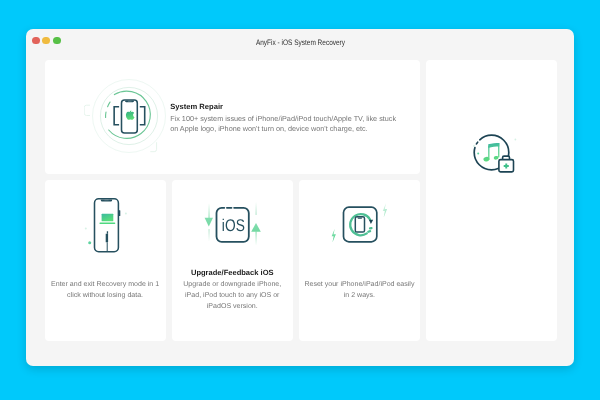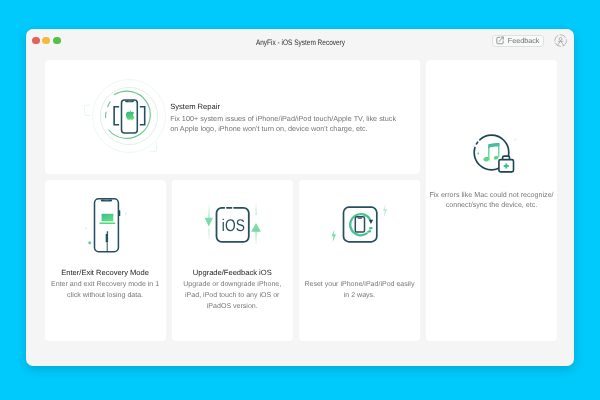--- a/index.html
+++ b/index.html
@@ -19,21 +19,21 @@
   .tbright{position:absolute;right:7px;top:5.1px;display:flex;align-items:center;gap:10px;}
   .fb{display:flex;align-items:center;gap:3.2px;border:1px solid #e0e0e0;border-radius:3px;
       height:11.8px;padding:0 3.4px 0 3.6px;background:#f8f9f9;color:#6e6e6e;font-size:7.2px;box-sizing:border-box;}
   .content{position:absolute;left:18.5px;top:30.5px;width:512.5px;height:281px;}
   .grid{display:flex;gap:6px;height:100%;}
   .leftcol{display:flex;flex-direction:column;gap:6px;flex:0 0 375.5px;}
   .card{background:#fff;border-radius:4px;}
   .card-top{height:114.5px;display:flex;align-items:center;}
   .row2{display:flex;gap:6px;flex:1;}
   .card-sm{flex:1;position:relative;}
-  .h{font-weight:normal;color:#1c1c1c;}
+  .h{font-weight:bold;color:#1c1c1c;}
   .d{color:#777;}
   svg{display:block;}
   .sr-icon{position:absolute;left:39.5px;top:11.3px;}
   .card-top{position:relative;}
   .sr-text{position:absolute;left:125.7px;top:43.2px;width:232px;}
   .sr-h{font-size:7.6px;line-height:8px;}
   .sr-d{font-size:7.25px;line-height:10.2px;margin-top:3.2px;}
   .ic-rec{position:absolute;left:38px;top:13px;}
   .ic-upg{position:absolute;left:29px;top:19px;}
   .ic-rst{position:absolute;left:31px;top:20px;}
@@ -49,37 +49,20 @@
 
 <div id="stage">
  <div class="window">
   <div class="titlebar">
     <div class="lights">
       <div class="light l-red"></div>
       <div class="light l-yel"></div>
       <div class="light l-grn"></div>
     </div>
     <div class="title"><span>AnyFix - iOS System Recovery</span></div>
-    <div class="tbright">
-      <div class="fb">
-        <svg width="8.2" height="8.4" viewBox="0 0 18 18">
-          <path d="M15.8 10.6V15.1a1.7 1.7 0 0 1-1.7 1.7H3.5a1.7 1.7 0 0 1-1.7-1.7V4.5a1.7 1.7 0 0 1 1.7-1.7H8" fill="none" stroke="#8d8d8d" stroke-width="1.95" stroke-linecap="round" stroke-linejoin="round"></path>
-          <path d="M6.6 11.6 15.7 2.6" fill="none" stroke="#8d8d8d" stroke-width="1.95" stroke-linecap="round"></path>
-          <path d="M11.1 2.0h5.0v5.0" fill="none" stroke="#8d8d8d" stroke-width="1.95" stroke-linecap="round" stroke-linejoin="round"></path>
-        </svg>
-        <span>Feedback</span>
-      </div>
-      <svg class="avatar" width="13.2" height="13.2" viewBox="0 0 30 30">
-        <circle cx="15" cy="15" r="13.2" fill="none" stroke="#a2a2a2" stroke-width="1.7" stroke-dasharray="16 3.4"></circle>
-        <circle cx="15" cy="11.2" r="3.3" fill="none" stroke="#a2a2a2" stroke-width="1.7"></circle>
-        <path d="M15 15.4 L8.2 25.6" fill="none" stroke="#a2a2a2" stroke-width="1.8" stroke-linecap="round"></path>
-        <path d="M15 15.4 L21.8 25.6" fill="none" stroke="#a2a2a2" stroke-width="1.8" stroke-linecap="round"></path>
-        <path d="M9.8 16.8 L20.2 16.8" fill="none" stroke="#a2a2a2" stroke-width="1.8" stroke-linecap="round"></path>
-      </svg>
-    </div>
   </div>
   <div class="content">
    <div class="grid">
     <div class="leftcol">
       <div class="card card-top">
         <svg class="sr-icon" width="90" height="90" viewBox="0 0 90 90">
           <circle cx="45" cy="45" r="36.5" fill="none" stroke="#eef8f3" stroke-width="1"></circle>
           <circle cx="45" cy="45" r="28.6" fill="none" stroke="#dff1e8" stroke-width="1"></circle>
           <path d="M6.0 34.2 h-3.4 a2.4 2.4 0 0 0 -2.4 2.4 v5.5 a2.4 2.4 0 0 0 2.4 2.4 h3.4" fill="none" stroke="#e6f4ec" stroke-width="1"></path>
           <path d="M72.6 71.2 v7.1 a2.4 2.4 0 0 1 -2.4 2.4 h-3.9" fill="none" stroke="#e6f4ec" stroke-width="1"></path>
@@ -124,21 +107,20 @@
             <path d="M35.6 17.3 h1.2 a0.5 0.5 0 0 1 0.5 0.5 v4.6 a0.5 0.5 0 0 1 -0.5 0.5 h-1.2 z" fill="#26505f"></path>
             <rect x="11.5" y="5.7" width="23.9" height="53" rx="4.2" fill="#fff" stroke="#26505f" stroke-width="1.55"></rect>
             <path d="M17.8 6.4 h11.3 v0.9 a1.3 1.3 0 0 1 -1.3 1.3 h-8.7 a1.3 1.3 0 0 1 -1.3 -1.3 z" fill="#26505f"></path>
             <rect x="21.3" y="6.6" width="4.4" height="0.7" rx="0.35" fill="#7a949e"></rect>
             <rect x="18.6" y="20.8" width="11.7" height="7.5" rx="0.5" fill="url(#lapg)"></rect>
             <rect x="16.4" y="29.4" width="15.9" height="1.5" rx="0.75" fill="#4ed97f"></rect>
             <path d="M23.8 38.3 h1.3 v2.5 h-1.3 z" fill="#26505f"></path>
             <path d="M22.7 40.8 h2.4 v8.4 h-2.4 z" fill="#26505f"></path>
             <path d="M23.7 49.2 h1.0 v9.6 h-1.0 z" fill="#26505f"></path>
           </svg>
-          <div class="h sm-h">Enter/Exit Recovery Mode</div>
           <div class="d sm-d">Enter and exit Recovery mode in 1 click without losing data.</div>
         </div>
         <div class="card card-sm">
           <svg class="ic-upg" width="62" height="58" viewBox="0 0 62 58">
             <defs>
               <linearGradient id="fadeDn" x1="0" y1="0" x2="0" y2="1">
                 <stop offset="0" stop-color="#8de0b4" stop-opacity="0"></stop>
                       <stop offset="1" stop-color="#8de0b4" stop-opacity="0.75"></stop>
               </linearGradient>
               <linearGradient id="fadeUp" x1="0" y1="0" x2="0" y2="1">
@@ -216,18 +198,17 @@
                        L31.3 18.6 C28.0 18.6 24.0 19.0 20.2 19.9 Z"></path>
               <rect x="20.2" y="18.0" width="1.25" height="13.9"></rect>
               <rect x="30.15" y="15.0" width="1.2" height="14.3"></rect>
               <ellipse cx="18.4" cy="31.2" rx="3.0" ry="2.3" transform="rotate(-13 18.4 31.2)"></ellipse>
               <ellipse cx="28.1" cy="29.8" rx="2.4" ry="1.8" transform="rotate(-13 28.1 29.8)"></ellipse>
             </g>
             <path d="M34.6 31.2 v-1.7 a1.4 1.4 0 0 1 1.4 -1.4 h4.1 a1.4 1.4 0 0 1 1.4 1.4 v1.7" fill="#fff" stroke="#1d4454" stroke-width="1.6"></path>
             <rect x="30.9" y="31.6" width="14.6" height="12.3" rx="1.6" fill="#fff" stroke="#1d4454" stroke-width="1.6"></rect>
             <path d="M37.3 35.5 h1.9 v1.6 h1.6 v1.9 h-1.6 v1.6 h-1.9 v-1.6 h-1.6 v-1.9 h1.6 z" fill="#3fc08a"></path>
           </svg>
-          <div class="d it-d">Fix errors like Mac could not recognize/connect/sync the device, etc.</div>
         </div>
    </div>
   </div>
  </div>
 </div>
 
 </body></html>

